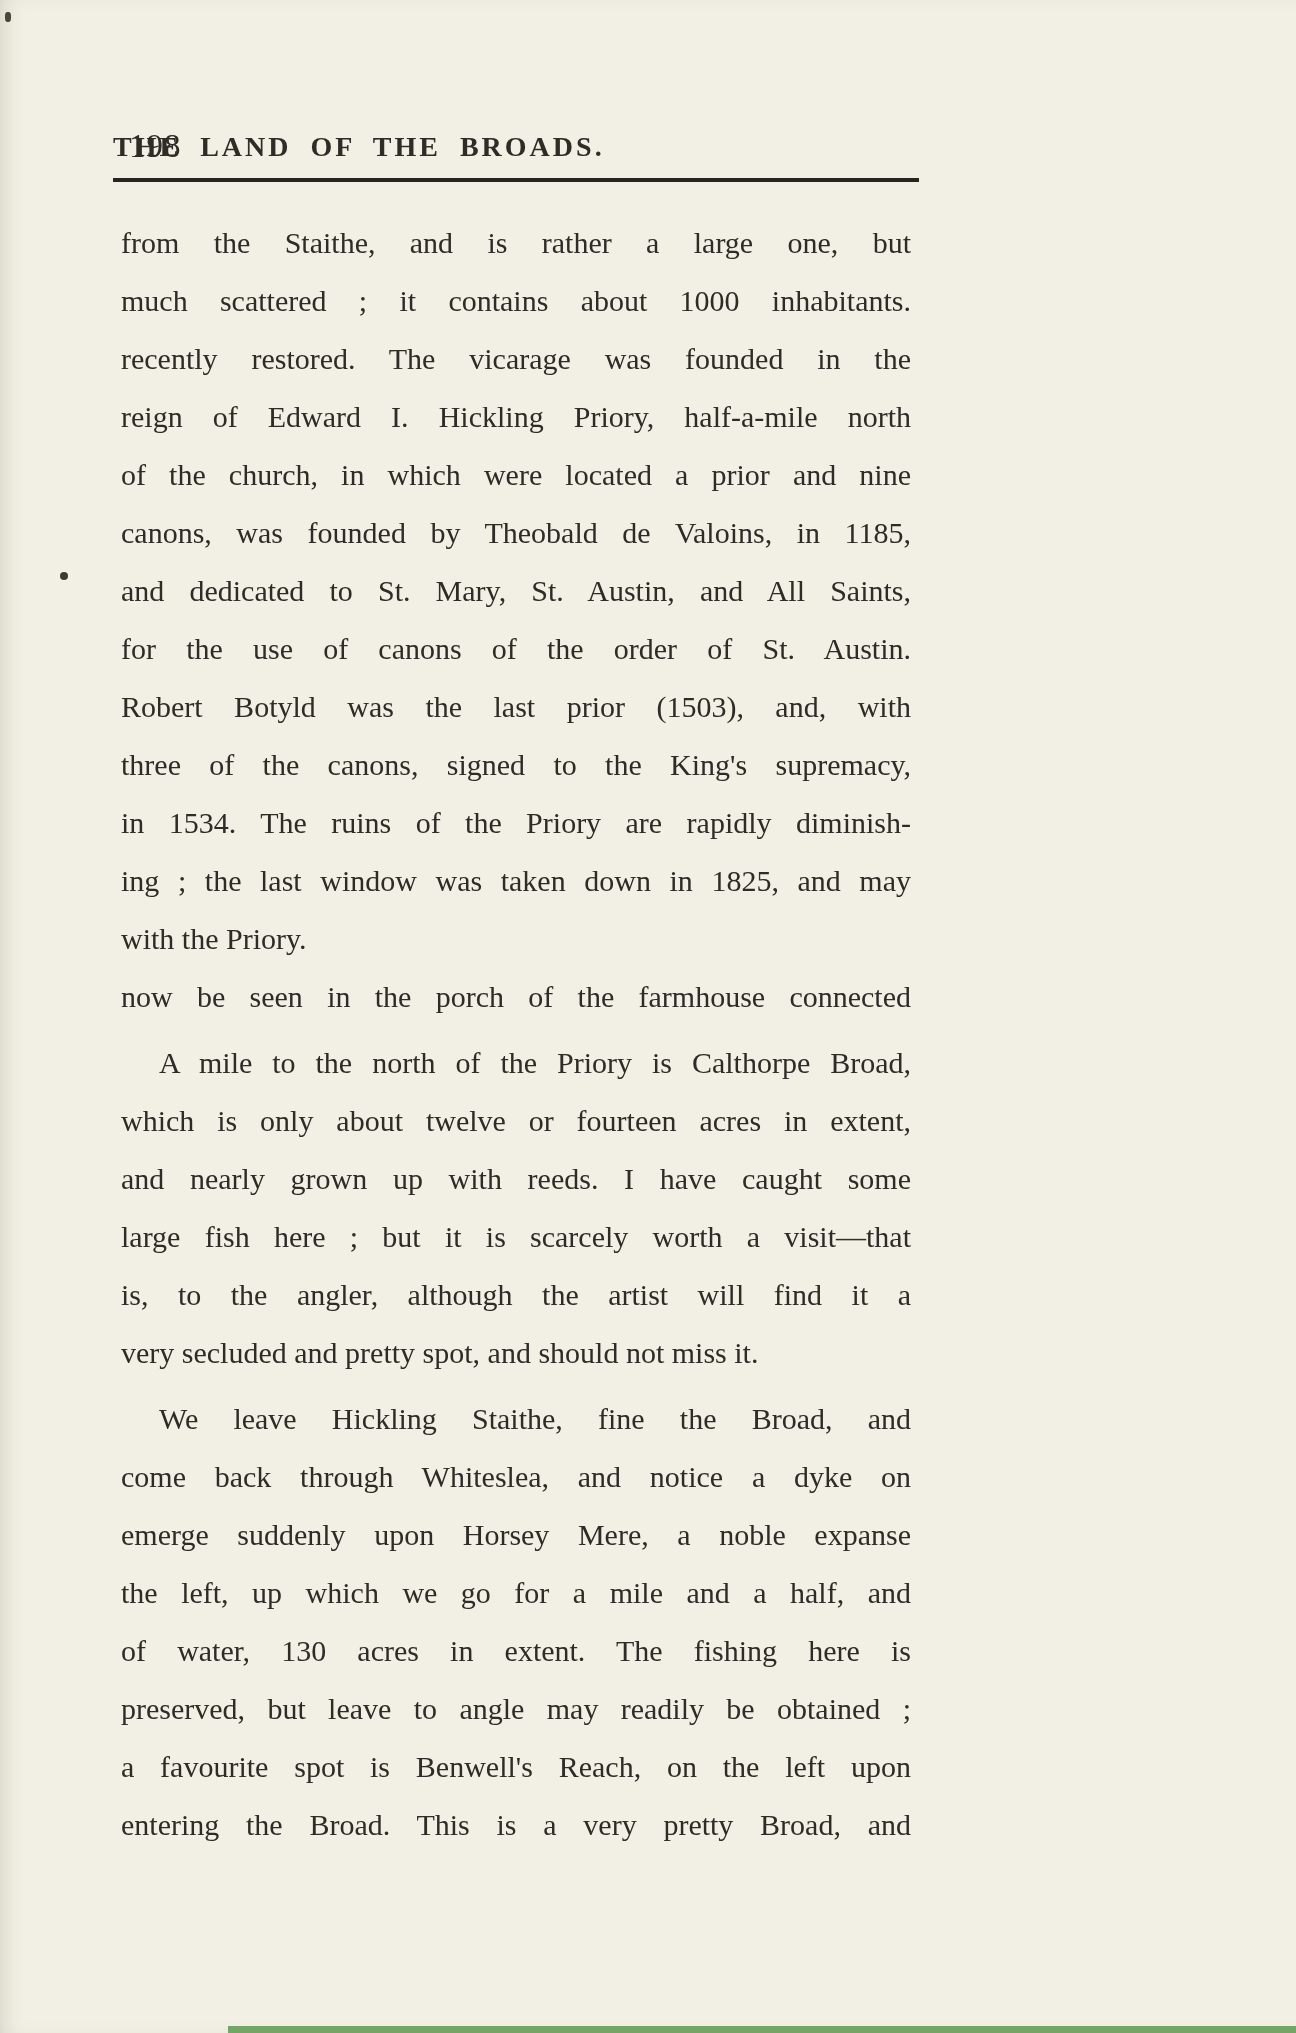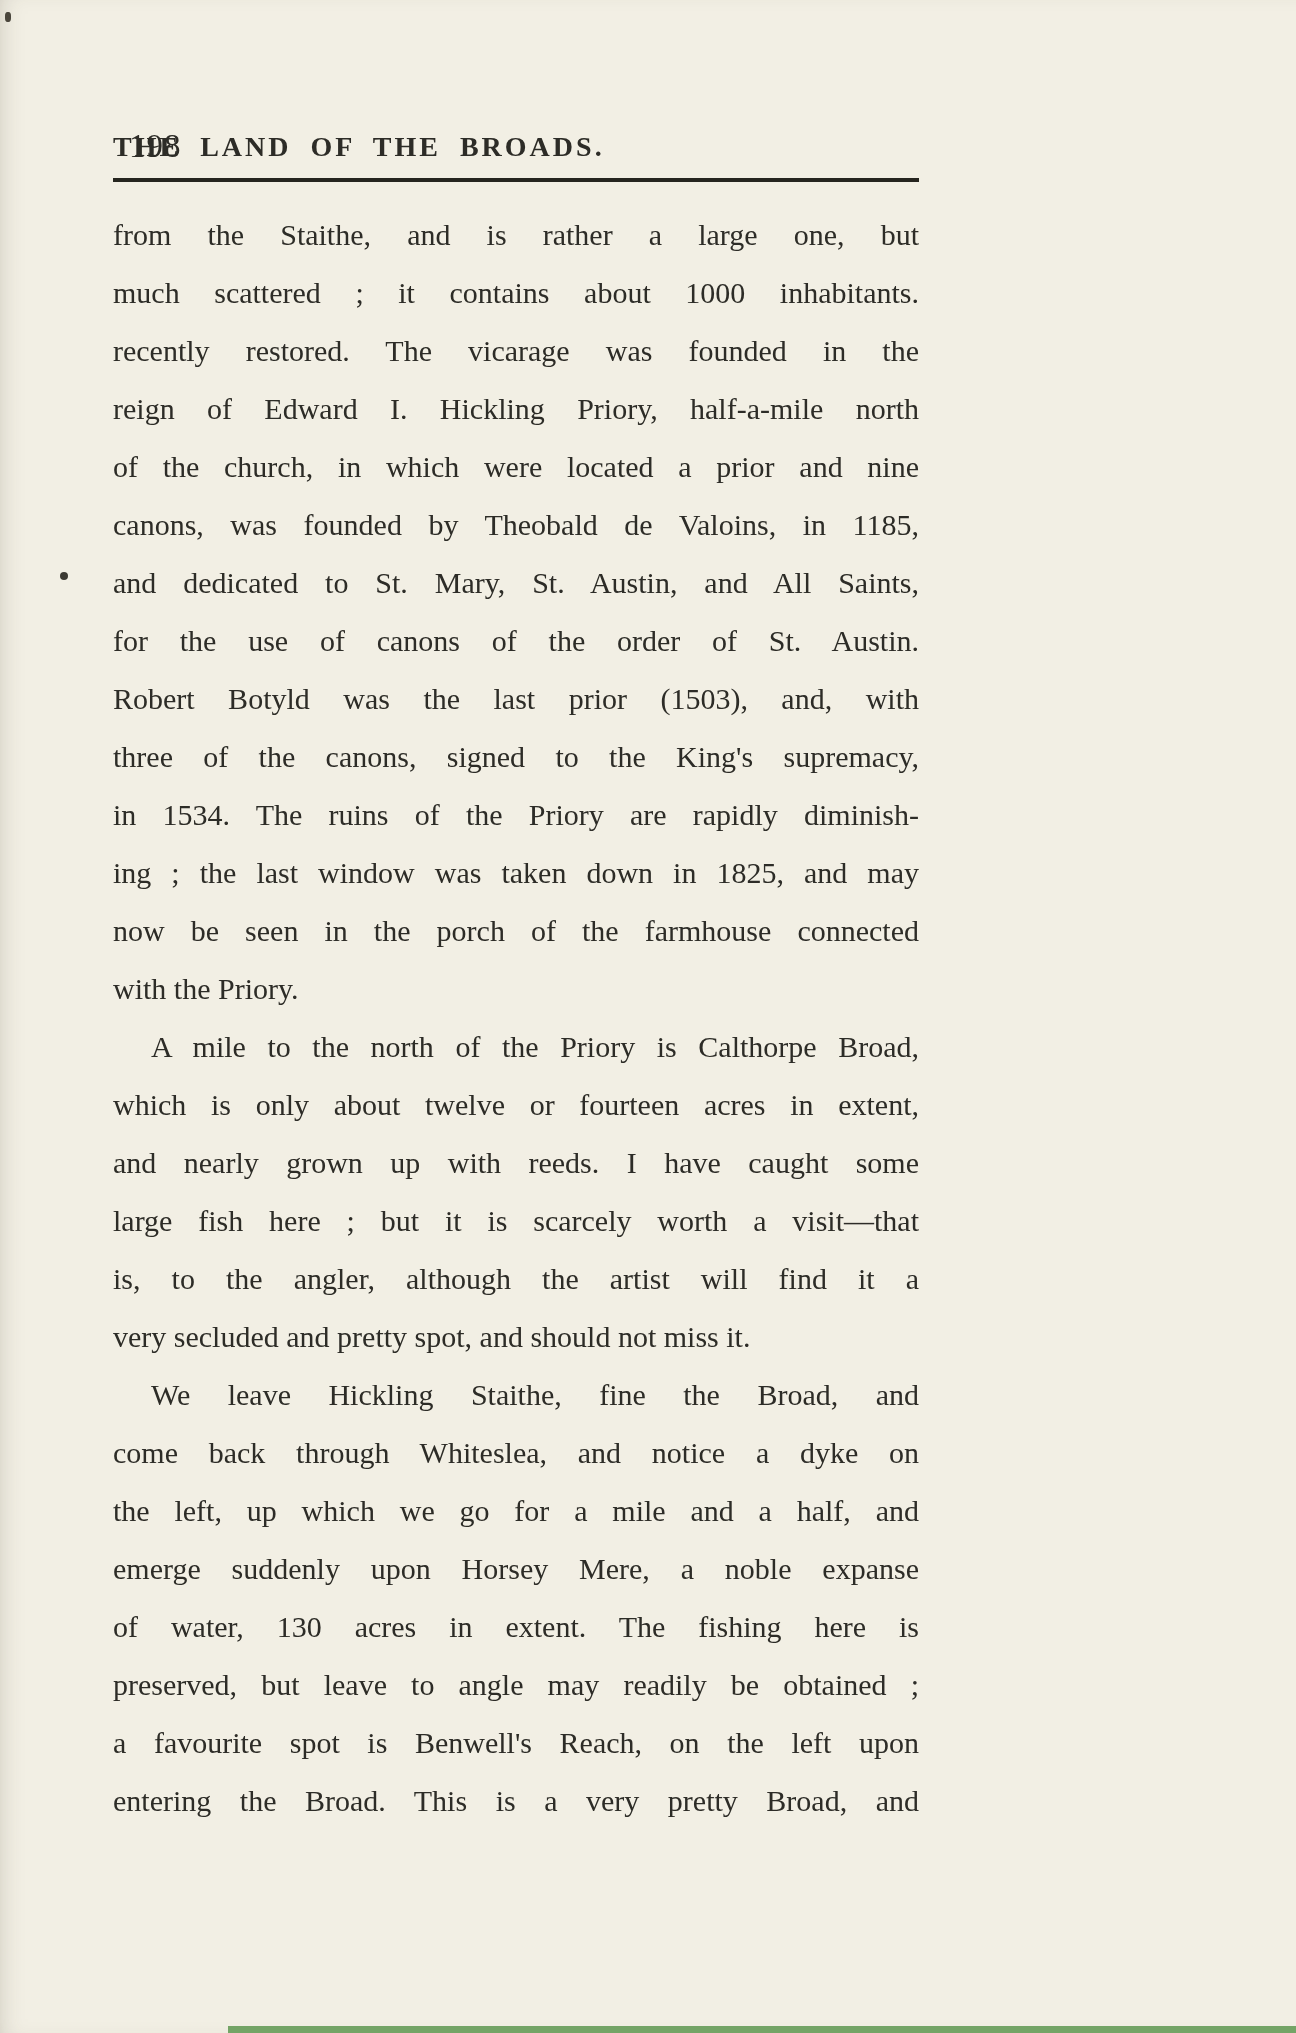--- a/index.html
+++ b/index.html
@@ -58,21 +58,21 @@
   }
   .body-text {
     position: absolute;
     left: 113px;
     top: 206px;
     width: 806px;
     font-size: 30px;
     line-height: 58px;
     color: var(--ink);
   }
-  .para { margin: 0; }
+  .para { margin: 8px; }
   .line {
     text-align: justify;
     text-align-last: justify;
     white-space: normal;
   }
   .line.last {
     text-align-last: left;
   }
   .para.indent .line:first-child {
     text-indent: 38px;
@@ -126,36 +126,36 @@
         <div class="line">recently restored. The vicarage was founded in the</div>
         <div class="line">reign of Edward I. Hickling Priory, half-a-mile north</div>
         <div class="line">of the church, in which were located a prior and nine</div>
         <div class="line">canons, was founded by Theobald de Valoins, in 1185,</div>
         <div class="line">and dedicated to St. Mary, St. Austin, and All Saints,</div>
         <div class="line">for the use of canons of the order of St. Austin.</div>
         <div class="line">Robert Botyld was the last prior (1503), and, with</div>
         <div class="line">three of the canons, signed to the King's supremacy,</div>
         <div class="line">in 1534. The ruins of the Priory are rapidly diminish-</div>
         <div class="line">ing ; the last window was taken down in 1825, and may</div>
+        <div class="line last">with the Priory.</div>
         <div class="line">now be seen in the porch of the farmhouse connected</div>
-        <div class="line last">with the Priory.</div>
       </div>
       <div class="para indent">
         <div class="line">A mile to the north of the Priory is Calthorpe Broad,</div>
         <div class="line">which is only about twelve or fourteen acres in extent,</div>
         <div class="line">and nearly grown up with reeds. I have caught some</div>
         <div class="line">large fish here ; but it is scarcely worth a visit—that</div>
         <div class="line">is, to the angler, although the artist will find it a</div>
         <div class="line last">very secluded and pretty spot, and should not miss it.</div>
       </div>
       <div class="para indent">
         <div class="line">We leave Hickling Staithe, fine the Broad, and</div>
         <div class="line">come back through Whiteslea, and notice a dyke on</div>
+        <div class="line">emerge suddenly upon Horsey Mere, a noble expanse</div>
         <div class="line">the left, up which we go for a mile and a half, and</div>
-        <div class="line">emerge suddenly upon Horsey Mere, a noble expanse</div>
         <div class="line">of water, 130 acres in extent. The fishing here is</div>
         <div class="line">preserved, but leave to angle may readily be obtained ;</div>
         <div class="line">a favourite spot is Benwell's Reach, on the left upon</div>
         <div class="line">entering the Broad. This is a very pretty Broad, and</div>
       </div>
     </div>
 
   <div class="edge-strip"></div>
 </div>
 

